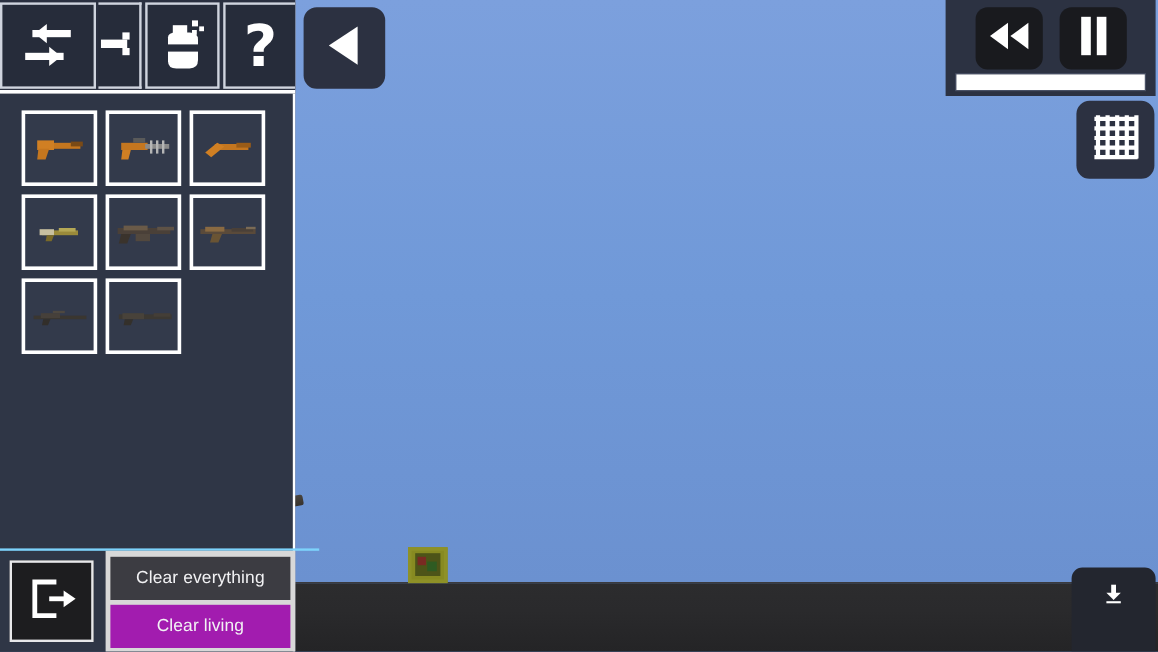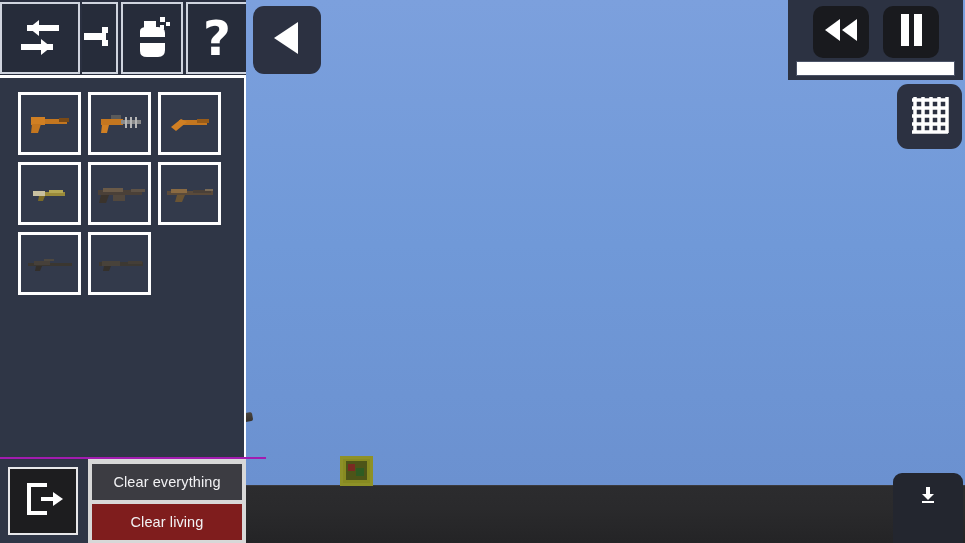--- a/index.html
+++ b/index.html
@@ -125,40 +125,40 @@
     border:3px solid #ffffff;
     display:flex; align-items:center; justify-content:center;
     overflow:hidden;
   }
   .w-slot .wi { display:block; }
 
   
   #bottom-bar {
     position:absolute; left:0; bottom:0;
     width:266px; height:86px;
-    border-top:2px solid #a21caf;
+    border-top:2px solid #7dd3fc;
     background:transparent;
   }
   #exit-btn {
     position:absolute; left:8px; top:8px;
     width:70px; height:68px;
     background:#1d1d1f;
     border:2px solid #e8e8ea;
     display:flex; align-items:center; justify-content:center;
   }
   #clear-panel {
     position:absolute; left:88px; top:0px;
     width:158px; height:86px;
     background:#d8d8d8;
     padding:4px;
     display:flex; flex-direction:column; justify-content:center; gap:4px;
   }
   .clear-btn {
     height:36px;
-    background:#7f1d1d;
+    background:#a21caf;
     color:#f2f2f4;
     font-size:14.5px;
     display:flex; align-items:center; justify-content:center;
     letter-spacing:.1px;
     cursor:pointer;
     border:none;
     font-family:"Liberation Sans", sans-serif;
   }
   .clear-btn.first { background:#3c3c42; }
 

